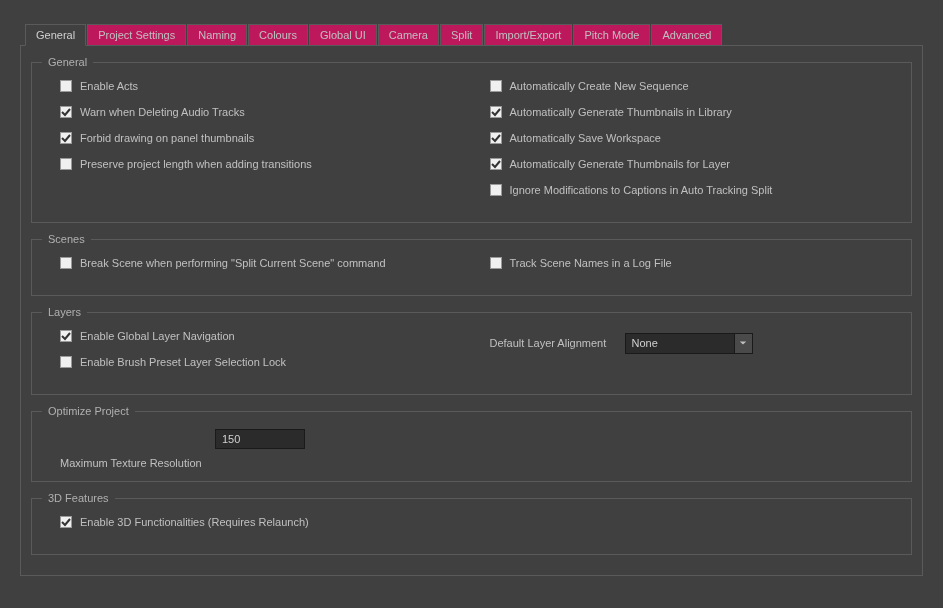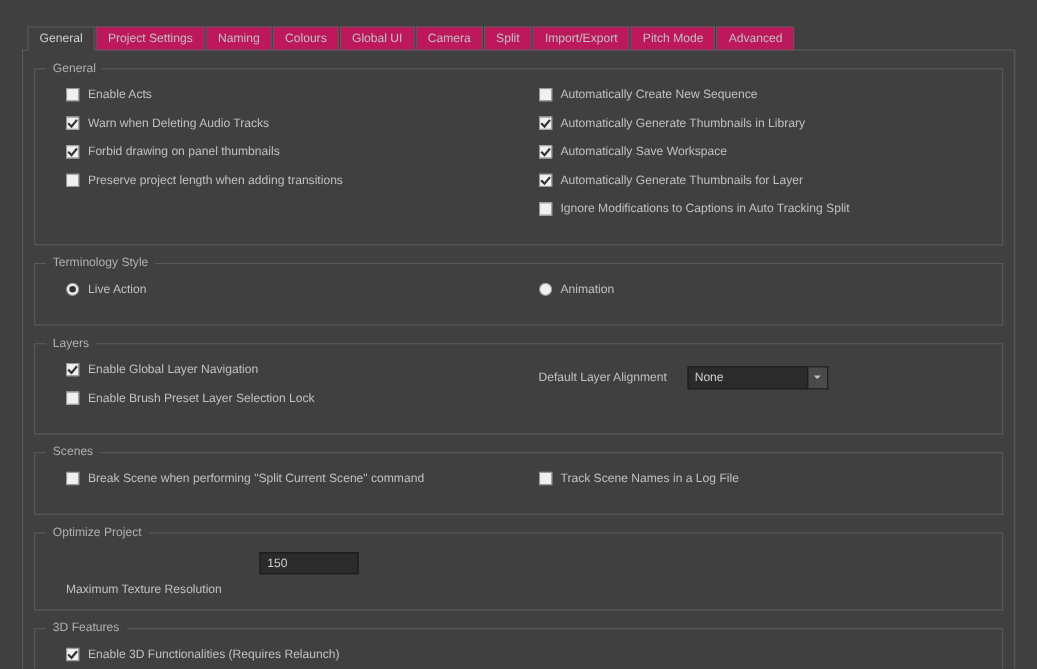--- a/index.html
+++ b/index.html
@@ -107,21 +107,20 @@
     margin-top: 28px;
   }
   .num-input {
     background: #2b2b2b;
     border: 1px solid #1a1a1a;
     color: #d0d0d0;
     padding: 3px 6px;
     width: 90px;
     height: 20px;
     font-size: 11px;
-    margin-left: 21px;
   }
   .select-wrap {
     display: inline-flex;
     align-items: stretch;
     height: 21px;
   }
   .select {
     background: #2b2b2b;
     border: 1px solid #1a1a1a;
     color: #d0d0d0;
@@ -221,33 +220,34 @@
             <span>Automatically Generate Thumbnails for Layer</span>
           </div>
           <div class="row">
             <span class="chk"></span>
             <span>Ignore Modifications to Captions in Auto Tracking Split</span>
           </div>
         </div>
     </div>
   </fieldset>
 
-  <fieldset>
-    <legend>Terminology Style</legend>
+
+  <fieldset>
+    <legend>Scenes</legend>
     <div class="cols">
       <div class="col">
         <div class="row">
-          <span class="radio checked"></span>
-          <span>Live Action</span>
+          <span class="chk"></span>
+          <span>Break Scene when performing "Split Current Scene" command</span>
         </div>
       </div>
       <div class="col">
         <div class="row">
-          <span class="radio"></span>
-          <span>Animation</span>
+          <span class="chk"></span>
+          <span>Track Scene Names in a Log File</span>
         </div>
       </div>
     </div>
   </fieldset>
 
   <fieldset>
     <legend>Layers</legend>
     <div class="cols">
       <div class="col" id="layers-left">
           <div class="row">
@@ -267,38 +267,20 @@
         <div class="align-row">
           <span class="align-label">Default Layer Alignment</span>
           <div class="select-wrap">
             <div class="select">None</div>
             <div class="select-btn">
               <svg viewBox="0 0 10 10">
                   <path d="M1 3 L5 7 L9 3 Z"></path>
                 </svg>
             </div>
           </div>
-        </div>
-      </div>
-    </div>
-  </fieldset>
-
-  <fieldset>
-    <legend>Scenes</legend>
-    <div class="cols">
-      <div class="col">
-        <div class="row">
-          <span class="chk"></span>
-          <span>Break Scene when performing "Split Current Scene" command</span>
-        </div>
-      </div>
-      <div class="col">
-        <div class="row">
-          <span class="chk"></span>
-          <span>Track Scene Names in a Log File</span>
         </div>
       </div>
     </div>
   </fieldset>
 
   <fieldset>
     <legend>Optimize Project</legend>
     <div class="cols">
       <div class="col">
         <div class="row">

